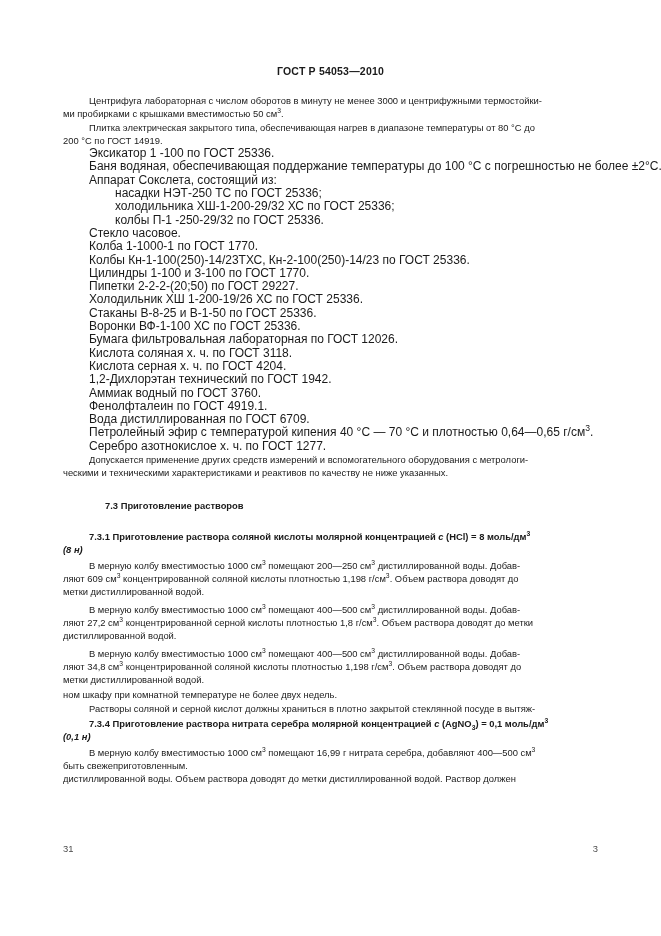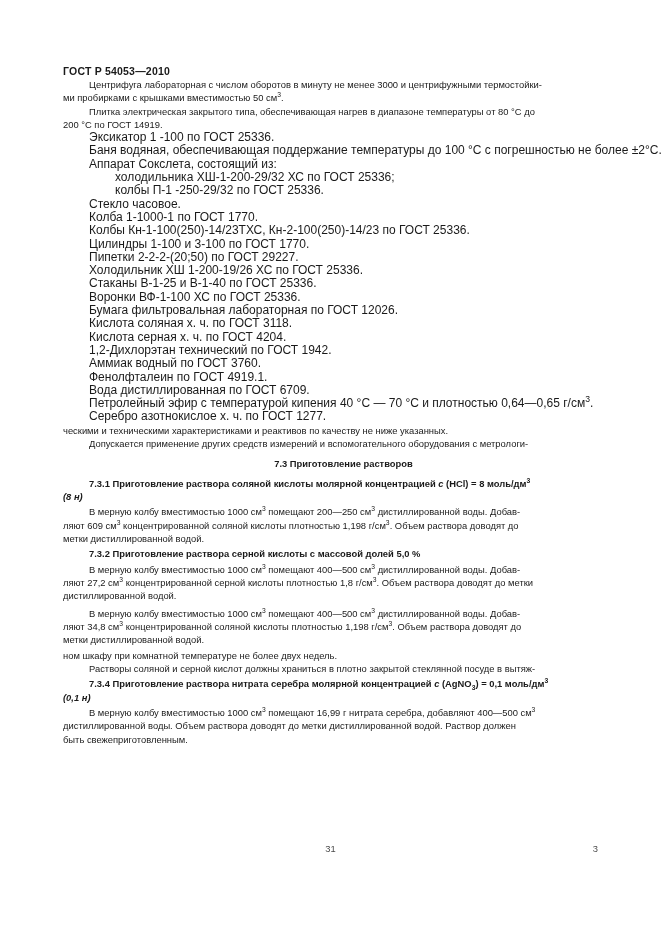--- a/index.html
+++ b/index.html
@@ -23,33 +23,33 @@
   }
   .content {
     position: absolute;
     left: 63px;
     top: 0;
     width: 535px;
   }
 
   
   .doc-header {
-    text-align: left;
+    text-align: center;
     font-size: 10.5px;
     font-weight: bold;
     letter-spacing: 0.2px;
     padding-top: 64px;
     height: 14px;
     line-height: 14px;
     white-space: nowrap;
   }
 
   
   .body-start {
-    margin-top: 0;
+    margin-top: 16px;
   }
   p.para {
     margin: 0;
     font-size: 9.4px;
     line-height: 13.3px;
     text-align: justify;
     text-indent: 26px;
     hyphens: manual;
   }
   p.para.noindent {
@@ -68,26 +68,26 @@
     margin: 0;
     padding: 0 0 0 26px;
     white-space: nowrap;
   }
   .list li.sub {
     padding-left: 52px;
   }
 
   
   h3.heading {
-    margin: 4px;
+    margin: 16px;
     font-size: 9.4px;
     line-height: 13.3px;
     font-weight: bold;
     text-indent: 26px;
-    text-align: center;
+    text-align: left;
   }
   h4.subheading {
     margin: 0;
     font-size: 9.4px;
     line-height: 13.4px;
     font-weight: bold;
     text-indent: 26px;
     text-align: left;
   }
   h4.subheading .cont {
@@ -118,21 +118,21 @@
     left: 63px;
     right: 63px;
     top: 843px;
     height: 16px;
     font-size: 9.4px;
   }
   .footer .page-num-center {
     position: absolute;
     left: 0;
     right: 0;
-    text-align: center;
+    text-align: left;
     color: #4a4a4a;
   }
   .footer .page-num-right {
     position: absolute;
     right: 0;
     top: 0;
     color: #4a4a4a;
   }
 </style>
 </head>
@@ -150,63 +150,63 @@
       <p class="para noindent"><span>ми пробирками с крышками вместимостью 50 см</span><sup>3</sup><span>.</span></p>
 
       <p class="para"><span>Плитка электрическая закрытого типа, обеспечивающая нагрев в диапазоне температуры от 80 °С до</span></p>
       <p class="para noindent"><span>200 °С по ГОСТ 14919.</span></p>
     </div>
 
     <ul class="list">
       <li>Эксикатор 1 -100 по ГОСТ 25336.</li>
       <li>Баня водяная, обеспечивающая поддержание температуры до 100 °С с погрешностью не более ±2°С.</li>
       <li>Аппарат Сокслета, состоящий из:</li>
+      <li class="sub">насадки НЭТ-250 ТС по ГОСТ 25336;</li>
       <li class="sub">холодильника ХШ-1-200-29/32 ХС по ГОСТ 25336;</li>
       <li class="sub">колбы П-1 -250-29/32 по ГОСТ 25336.</li>
       <li>Стекло часовое.</li>
       <li>Колба 1-1000-1 по ГОСТ 1770.</li>
       <li>Колбы Кн-1-100(250)-14/23ТХС, Кн-2-100(250)-14/23 по ГОСТ 25336.</li>
       <li>Цилиндры 1-100 и 3-100 по ГОСТ 1770.</li>
       <li>Пипетки 2-2-2-(20;50) по ГОСТ 29227.</li>
       <li>Холодильник ХШ 1-200-19/26 ХС по ГОСТ 25336.</li>
-      <li>Стаканы В-1-25 и В-1-40 по ГОСТ 25336.</li>
+      <li>Стаканы В-8-25 и В-1-50 по ГОСТ 25336.</li>
       <li>Воронки ВФ-1-100 ХС по ГОСТ 25336.</li>
       <li>Бумага фильтровальная лабораторная по ГОСТ 12026.</li>
       <li>Кислота соляная х. ч. по ГОСТ 3118.</li>
       <li>Кислота серная х. ч. по ГОСТ 4204.</li>
       <li>1,2-Дихлорэтан технический по ГОСТ 1942.</li>
       <li>Аммиак водный по ГОСТ 3760.</li>
       <li>Фенолфталеин по ГОСТ 4919.1.</li>
       <li>Вода дистиллированная по ГОСТ 6709.</li>
 
       <li><span>Петролейный эфир с температурой кипения 40 °С — 70 °С и плотностью 0,64—0,65 г/см</span><sup>3</sup><span>.</span></li>
 
       <li>Серебро азотнокислое х. ч. по ГОСТ 1277.</li>
     </ul>
 
+    <p class="para"><span>Допускается применение других средств измерений и вспомогательного оборудования с метрологи-</span></p>
     <p class="para noindent"><span>ческими и техническими характеристиками и реактивов по качеству не ниже указанных.</span></p>
-    <p class="para"><span>Допускается применение других средств измерений и вспомогательного оборудования с метрологи-</span></p>
 
     <div class="gap-md"></div>
 
     <h3 class="heading">7.3 Приготовление растворов</h3>
 
     <div class="gap-sm"></div>
 
     <h4 class="subheading"><span>7.3.1 Приготовление раствора соляной кислоты молярной концентрацией </span><span class="ital">c</span><span> (HCl) = 8 моль/дм</span><sup>3</sup><span class="cont">(8 н)</span></h4>
 
     <div class="gap-sm"></div>
 
     <p class="para"><span>В мерную колбу  вместимостью  1000 см</span><sup>3</sup><span> помещают 200—250 см</span><sup>3</sup><span>  дистиллированной воды. Добав-</span></p>
     <p class="para noindent"><span>ляют 609 см</span><sup>3</sup><span> концентрированной соляной кислоты плотностью 1,198 г/см</span><sup>3</sup><span>. Объем раствора доводят до</span></p>
     <p class="para noindent">метки дистиллированной водой.</p>
 
     <div class="gap-sm"></div>
 
-    <h4 class="subheading">7.3.2 Приготовление раствора серной кислоты с массовой долей 5,0 %</h4>
 
     <div class="gap-sm"></div>
 
     <p class="para"><span>В мерную колбу вместимостью 1000 см</span><sup>3</sup><span> помещают 400—500 см</span><sup>3</sup><span> дистиллированной воды. Добав-</span></p>
     <p class="para noindent"><span>ляют 27,2 см</span><sup>3</sup><span> концентрированной серной кислоты плотностью 1,8 г/см</span><sup>3</sup><span>. Объем раствора доводят до метки</span></p>
     <p class="para noindent">дистиллированной водой.</p>
 
     <div class="gap-sm"></div>
 
 
@@ -221,22 +221,22 @@
     <p class="para noindent">ном шкафу при комнатной температуре не более двух недель.</p>
     <p class="para">Растворы соляной и серной кислот должны храниться в плотно закрытой стеклянной посуде в вытяж-</p>
 
     <div class="gap-sm"></div>
 
     <h4 class="subheading"><span>7.3.4 Приготовление раствора нитрата серебра молярной концентрацией </span><span class="ital">c</span><span> (AgNO</span><sub>3</sub><span>) = 0,1 моль/дм</span><sup>3</sup><span class="cont">(0,1 н)</span></h4>
 
     <div class="gap-sm"></div>
 
     <p class="para"><span>В мерную колбу вместимостью 1000  см</span><sup>3</sup><span> помещают 16,99 г нитрата серебра, добавляют 400—500 см</span><sup>3</sup></p>
+    <p class="para noindent">быть свежеприготовленным.</p>
     <p class="para noindent">дистиллированной воды. Объем раствора доводят  до метки дистиллированной водой.  Раствор должен</p>
-    <p class="para noindent">быть свежеприготовленным.</p>
 
   </div>
 
   <div class="footer">
     <span class="page-num-center">31</span>
     <span class="page-num-right">3</span>
   </div>
 
 </div>
 

